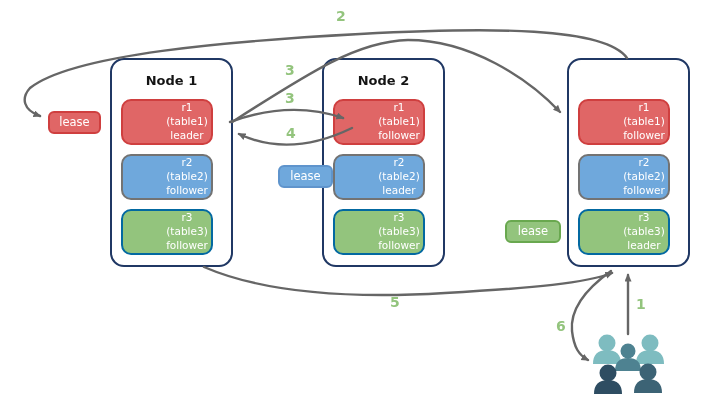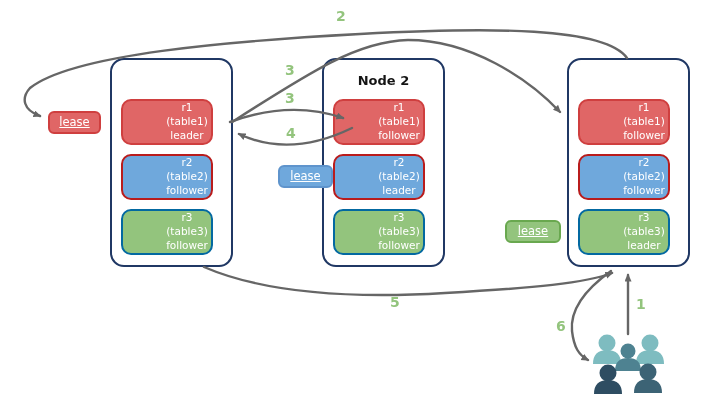--- a/index.html
+++ b/index.html
@@ -13,27 +13,27 @@
     border:2px solid #203864;border-radius:14px;box-sizing:border-box;z-index:2;
   }
   .node-title{text-align:center;font-weight:bold;font-size:13px;color:#141414;margin-top:13px;}
   .replica{
     position:absolute;left:9px;width:92px;height:46px;border-radius:10px;color:#fff;
     text-align:center;font-size:10.5px;line-height:1.32;display:flex;flex-direction:column;
     justify-content:center;box-sizing:border-box;z-index:2;padding-left:40px;
   }
   .replica .r-name,.replica .r-role{display:block;}
   .replica.red{background:#e06666;border:2px solid #cf3f3f;}
-  .replica.blue{background:#6fa8dc;border:2px solid #b91c1c;}
+  .replica.blue{background:#6fa8dc;border:2px solid #737373;}
   .replica.green{background:#93c47d;border:2px solid #0369a1;}
   .rep-1{top:39px;} .rep-2{top:94px;} .rep-3{top:149px;}
   .node-1{left:110px;} .node-2{left:322px;} .node-3{left:567px;}
   .lease{
     position:absolute;color:#fff;font-size:11.5px;text-align:center;border-radius:6px;
-    height:23px;line-height:19px;box-sizing:border-box;z-index:4;text-decoration:underline;
+    height:23px;line-height:19px;box-sizing:border-box;z-index:4;
   }
   .lease.red{left:48px;top:111px;width:53px;background:#e06666;border:2px solid #cf3f3f;}
   .lease.blue{left:278px;top:165px;width:55px;background:#6fa8dc;border:2px solid #5f94cc;}
   .lease.green{left:505px;top:220px;width:56px;background:#93c47d;border:2px solid #69a84f;}
   .step{position:absolute;color:#93c47d;font-weight:bold;font-size:14px;z-index:5;}
   .step-2{left:336px;top:8px;}
   .step-3a{left:285px;top:62px;}
   .step-3b{left:285px;top:90px;}
   .step-4{left:286px;top:125px;}
   .step-5{left:390px;top:294px;}
@@ -57,20 +57,21 @@
       <path d="M 232 122 C 310 72, 358 41, 408 40 C 470 40, 528 78, 560 112" marker-end="url(#ah)"></path>
       <path d="M 230 122 Q 290 100, 343 118" marker-end="url(#ah)"></path>
       <path d="M 352 128 Q 290 158, 239 134" marker-end="url(#ah)"></path>
       <path d="M 204 267 C 262 292, 345 299, 445 293 C 535 288, 586 283, 612 273" marker-end="url(#ah)"></path>
       <path d="M 628 334 L 628 275" marker-end="url(#ah)"></path>
       <path d="M 611 271 C 583 291, 570 310, 572 331 C 574 348, 579 355, 588 360" marker-end="url(#ah)"></path>
     </g>
   </svg>
 
   <div class="node node-1">
+    <div class="node-title">Node 1</div>
     <div class="replica red rep-1">
       <span class="r-name">r1 (table1)</span>
       <span class="r-role">leader</span>
     </div>
     <div class="replica blue rep-2">
       <span class="r-name">r2 (table2)</span>
       <span class="r-role">follower</span>
     </div>
     <div class="replica green rep-3">
       <span class="r-name">r3 (table3)</span>

